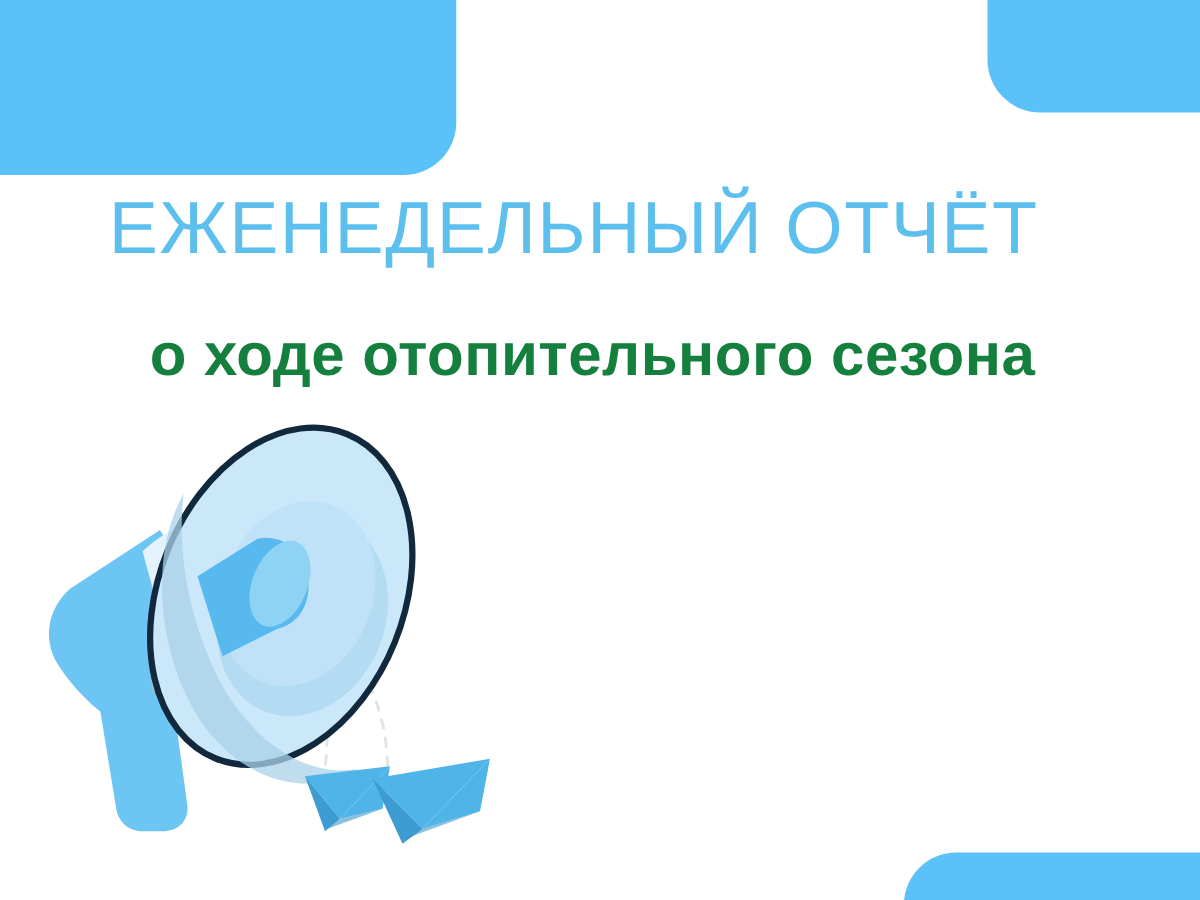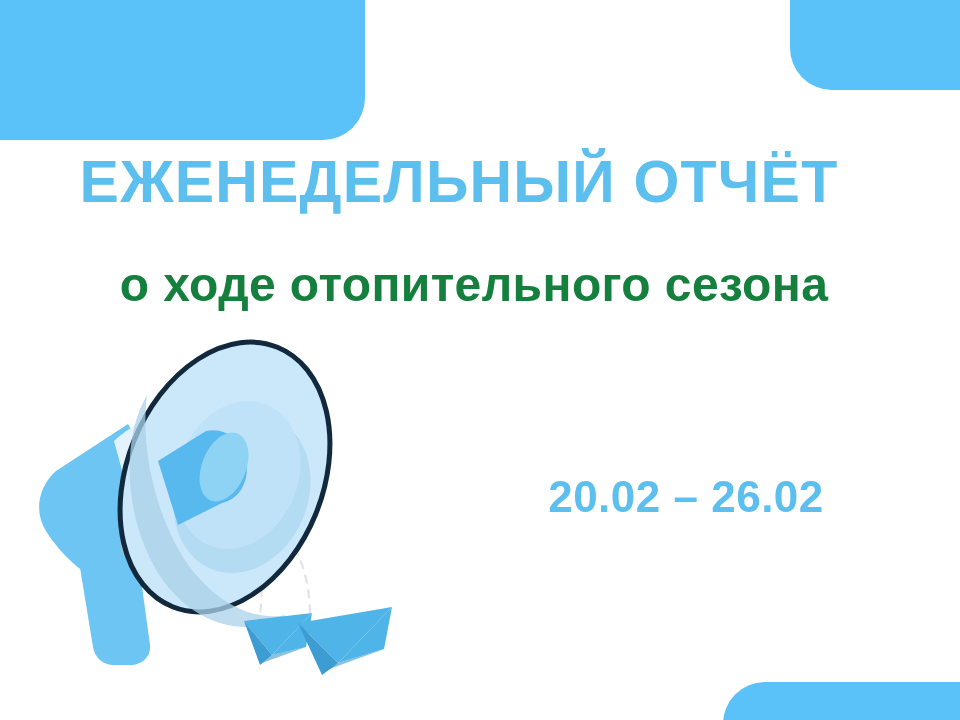--- a/index.html
+++ b/index.html
@@ -49,21 +49,21 @@
   
   #title {
     position: absolute;
     left: 0;
     top: 152px;
     width: 960px;
     padding-right: 42px;
     box-sizing: border-box;
     text-align: center;
     font-size: 59px;
-    font-weight: bold;
+    font-weight: normal;
     letter-spacing: 1.2px;
     color: #5CBFEE;
     line-height: 1.05;
     white-space: nowrap;
   }
   #subtitle {
     position: absolute;
     left: 0;
     top: 260px;
     width: 960px;
@@ -108,21 +108,20 @@
 <body>
 
 <div id="slide">
 
   <div class="corner-block" id="block-top-left"></div>
   <div class="corner-block" id="block-top-right"></div>
   <div class="corner-block" id="block-bottom-right"></div>
 
   <div id="title">ЕЖЕНЕДЕЛЬНЫЙ ОТЧЁТ</div>
   <div id="subtitle">о ходе отопительного сезона</div>
-  <div id="date-range">20.02 – 26.02</div>
 
   <div id="illustration">
     <svg viewBox="0 0 500 360" xmlns="http://www.w3.org/2000/svg">
 
       <g fill="none" stroke="#E4E4E4" stroke-width="2.4" stroke-linecap="round">
         <path d="M225 180 C 246 208, 258 250, 248 302" stroke-dasharray="7 8"></path>
         <path d="M248 176 C 284 206, 302 248, 300 300" stroke-dasharray="7 8"></path>
       </g>
 
       <g fill="none" stroke="#8BD3EC" stroke-width="2.6" stroke-linecap="round">

